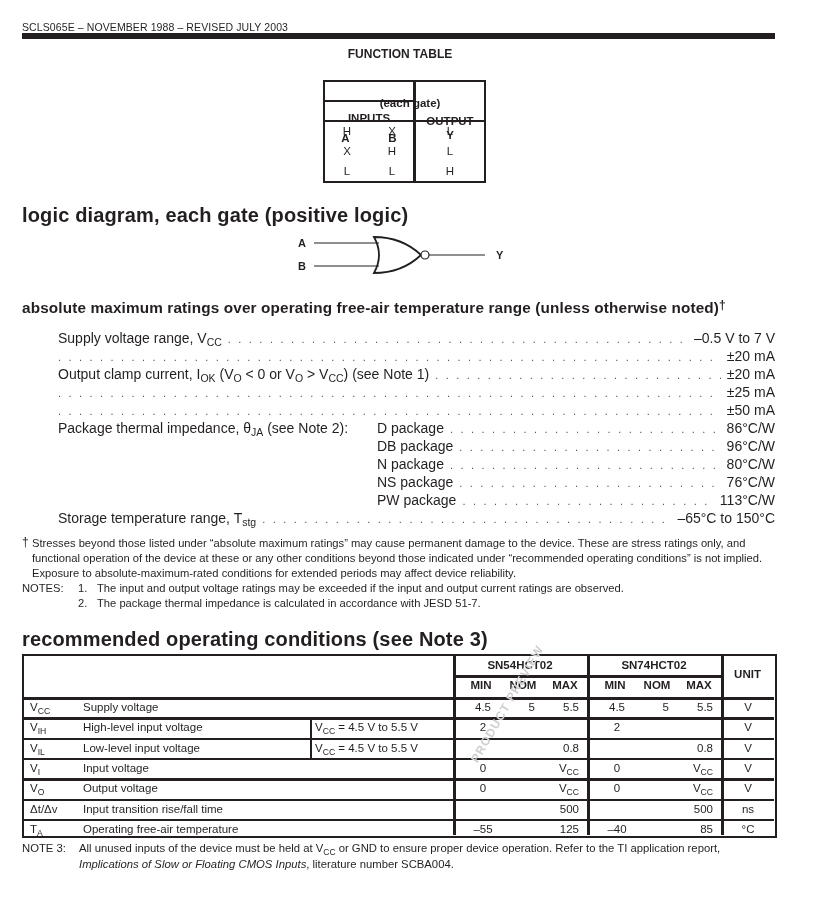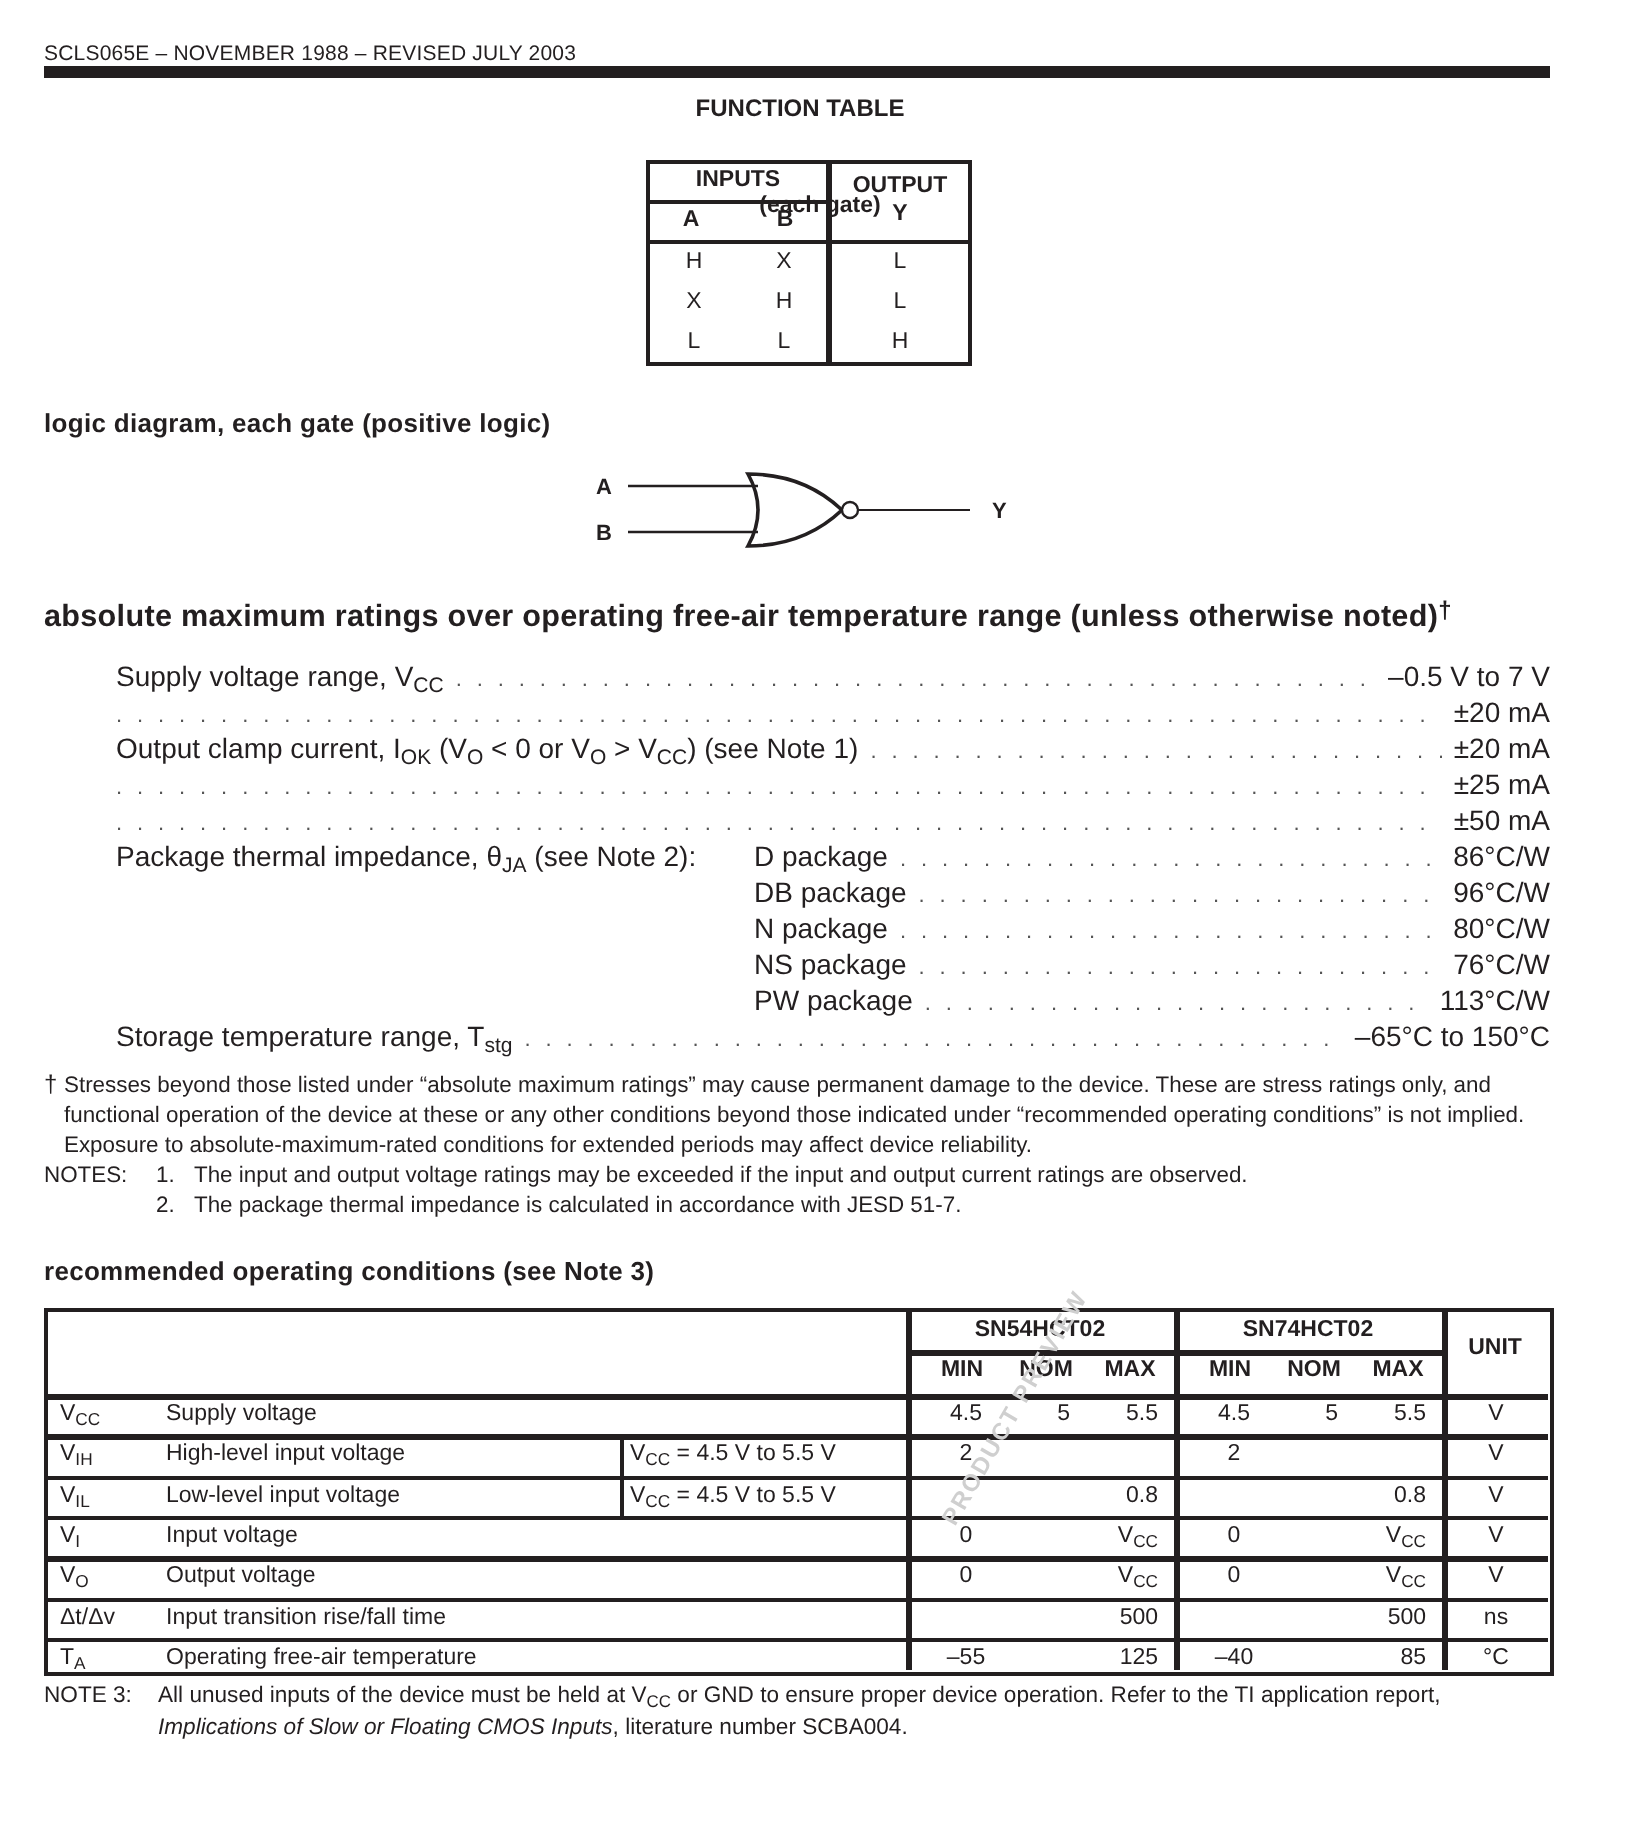--- a/index.html
+++ b/index.html
@@ -15,25 +15,25 @@
   .doc-id { left: 22px; top: 21px; font-size: 10.5px; letter-spacing: 0.1px; }
   .header-rule { left: 22px; top: 33px; width: 753px; height: 6px; background: #231f20; }
 
   
   .ft-title { left: 300px; top: 47px; width: 200px; text-align: center; font-size: 12px; font-weight: bold; }
   .ft-sub { left: 330px; top: 63px; width: 160px; text-align: center; font-size: 11.5px; font-weight: bold; margin-top: 34px; }
   .ft-table { left: 323px; top: 80px; width: 163px; height: 103px; border: 2px solid #231f20; }
   .ft-vdiv { position: absolute; left: 88px; top: 0; width: 3px; height: 100%; background: #231f20; }
   .ft-hdiv { position: absolute; left: 0; top: 38px; width: 100%; height: 2px; background: #231f20; }
   .ft-hdiv-in { position: absolute; left: 0; top: 18px; width: 88px; height: 2px; background: #231f20; }
-  .ft-head { position: absolute; font-size: 11.5px; font-weight: bold; text-align: center; }
+  .ft-head { position: absolute; font-size: 11.5px; font-weight: bold; text-align: center; margin-top: 28px; }
   .ft-cell { position: absolute; font-size: 11.5px; text-align: center; width: 30px; }
 
   
-  .heading { font-size: 13px; font-weight: bold; letter-spacing: 0.15px; }
+  .heading { font-size: 20px; font-weight: bold; letter-spacing: 0.15px; }
   .logic-heading { left: 22px; top: 204px; }
   .amr-heading { left: 22px; top: 298px; font-size: 15.3px; }
   .roc-heading { left: 22px; top: 628px; }
 
   
   .logic-svg { left: 290px; top: 232px; }
 
   
   .amr-row { position: absolute; left: 58px; width: 717px; height: 18px; font-size: 14px; display: flex; align-items: baseline; white-space: nowrap; }
   .amr-row .lbl { flex: 0 0 auto; padding-right: 6px; }

